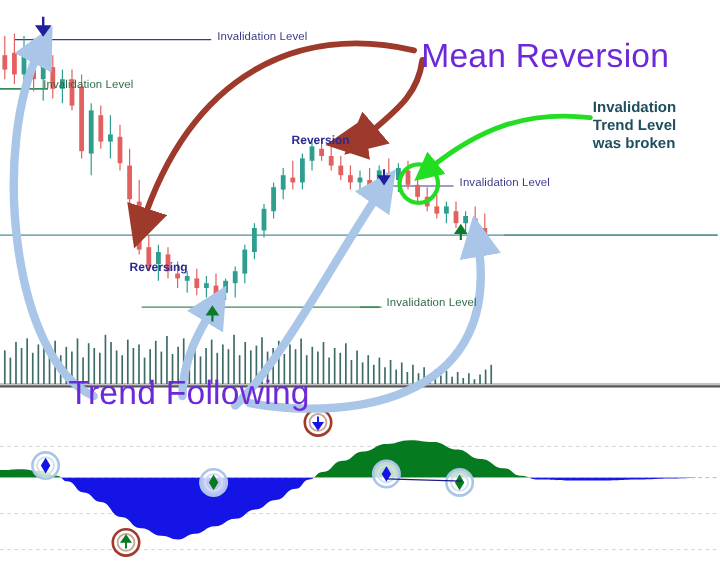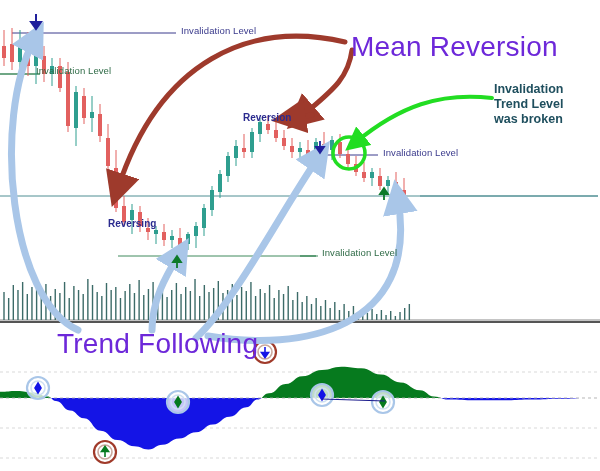--- a/index.html
+++ b/index.html
@@ -326,21 +326,21 @@
   <div class="lbl lbl-inval-navy" style="left:383px;top:147px;">Invalidation Level</div>
 
   <div class="lbl lbl-inval-green" style="left:322px;top:247px;">Invalidation Level</div>
 
   <div class="lbl lbl-rev-navy" style="left:243px;top:112px;">Reversion</div>
 
   <div class="lbl lbl-rev-navy" style="left:84px;top:218px;margin-left:24px;">Reversing</div>
 
   <div class="lbl title-big" style="left:351px;top:31px;">Mean Reversion</div>
 
-  <div class="lbl title-big" style="left:57px;top:328px;">Trend Following</div>
+  <div class="lbl title-big" style="left:57px;top:312px;">Trend Following</div>
 
   <div class="lbl callout-green" style="left:494px;top:82px;">
     <div>Invalidation</div>
     <div>Trend Level</div>
     <div>was broken</div>
   </div>
 
 </div>
 
 </body></html>

